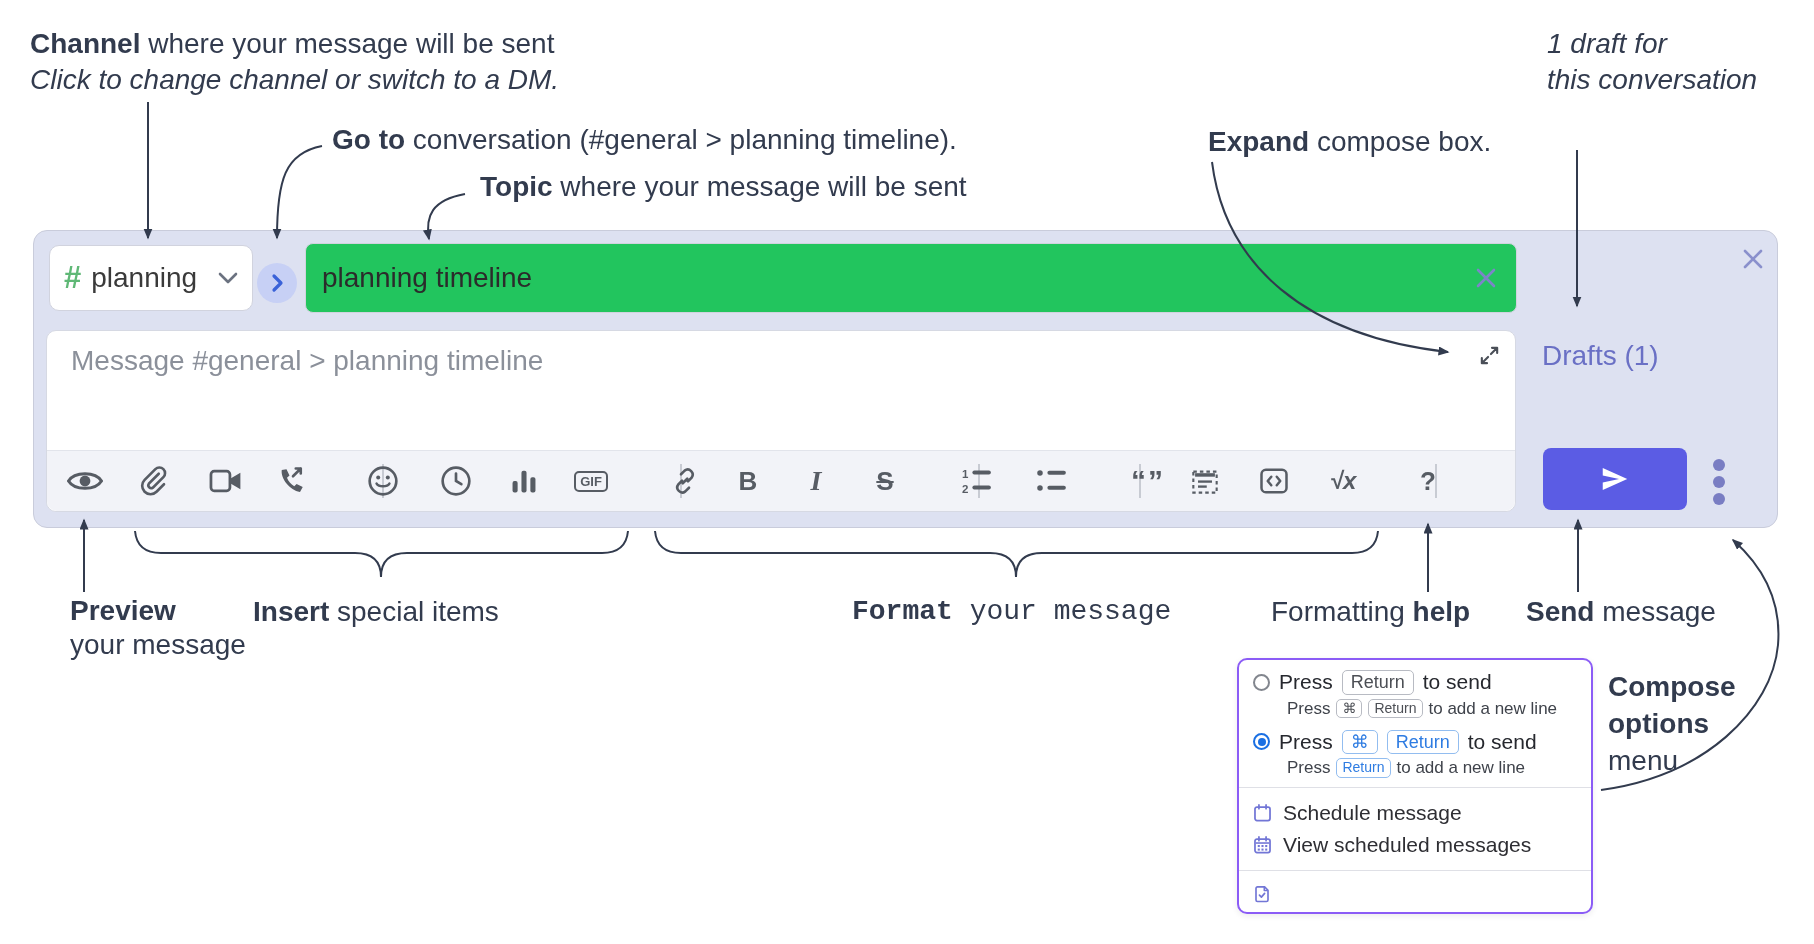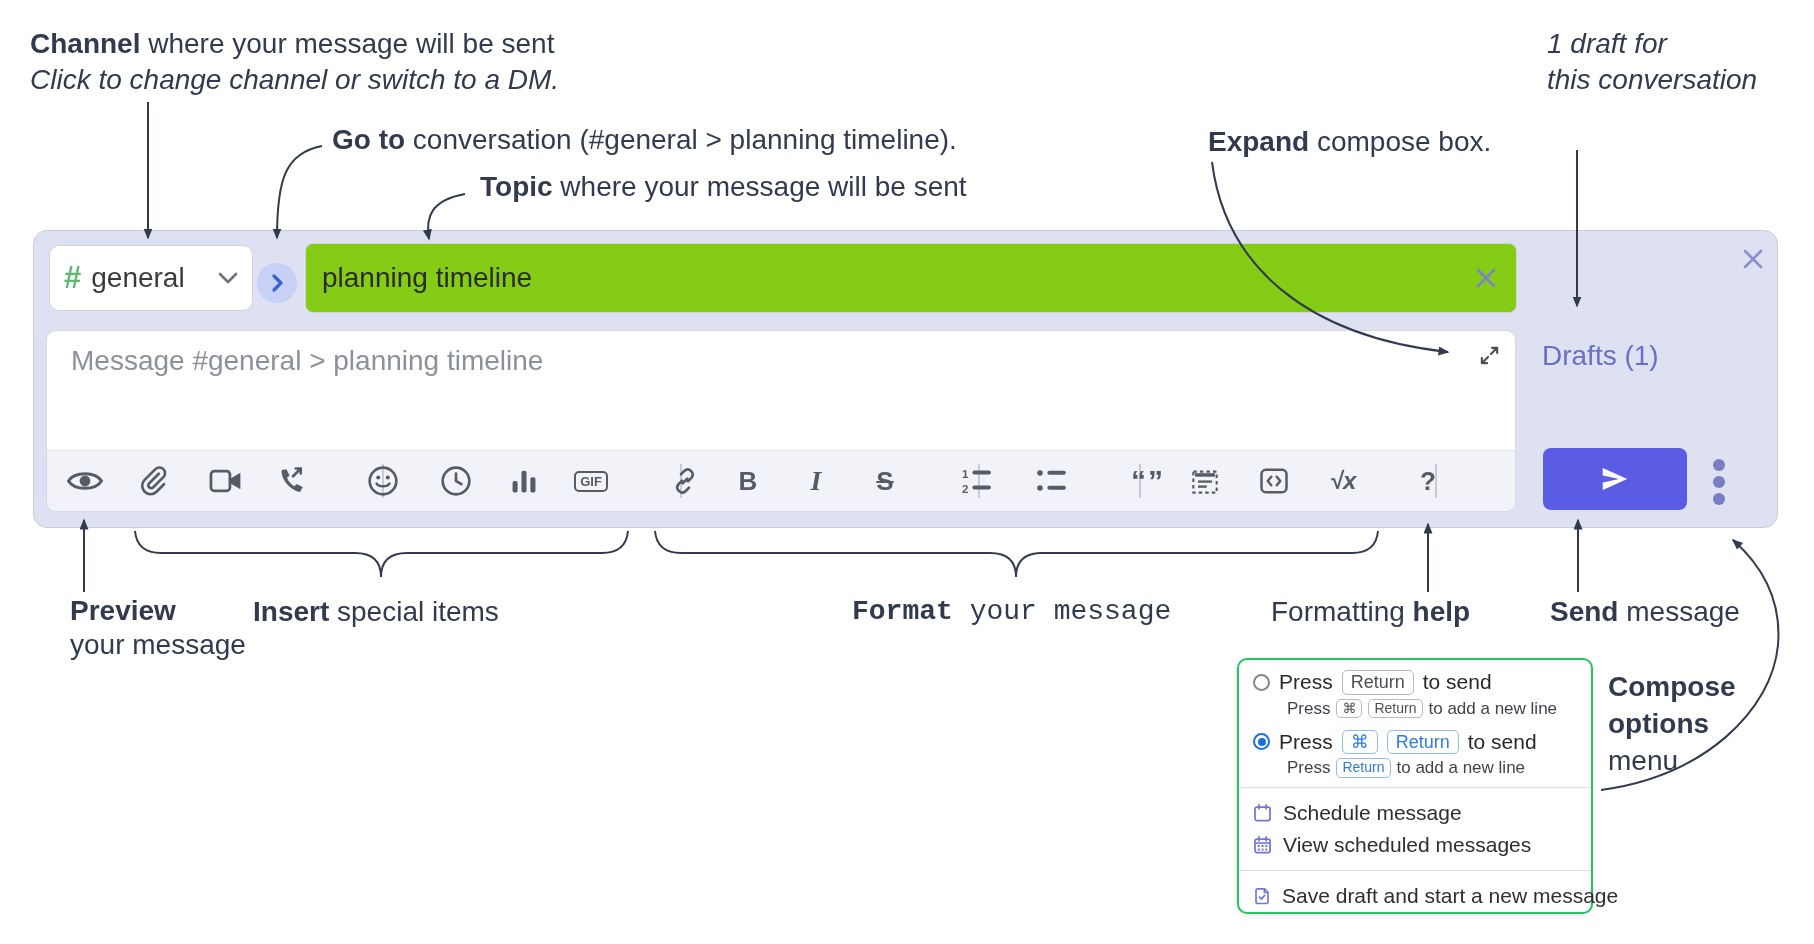--- a/index.html
+++ b/index.html
@@ -13,21 +13,21 @@
   .compose{position:absolute;left:33px;top:230px;width:1745px;height:298px;
            background:#dde1f1;border:1px solid #c9ccdb;border-radius:14px;box-sizing:border-box;}
   .pill{position:absolute;left:49px;top:245px;width:204px;height:66px;background:#fff;
         border:1px solid #d1d3de;border-radius:10px;box-sizing:border-box;
         display:flex;align-items:center;padding:0 14px;gap:10px;cursor:pointer;}
   .pill .hash{color:#5fb876;font-size:31px;font-weight:700;}
   .pill .chname{font-size:28px;color:#3a3a3a;}
   .pill .chev{margin-left:auto;display:flex;}
   .circle-btn{position:absolute;left:257px;top:263px;width:40px;height:40px;border-radius:50%;
         background:#c7d0f5;display:flex;align-items:center;justify-content:center;}
-  .topic{position:absolute;left:305px;top:243px;width:1212px;height:70px;background:#84cc16;
+  .topic{position:absolute;left:305px;top:243px;width:1212px;height:70px;background:#22c55e;
         border:1px solid #d1d3de;border-radius:8px;box-sizing:border-box;
         display:flex;align-items:center;padding:12px 16px;font-size:28px;color:#2b2b2b;}
   .topic .clear{margin-left:auto;display:flex;cursor:pointer;}
   .msgbox{position:absolute;left:46px;top:330px;width:1470px;height:182px;background:#fff;
         border:1px solid #d6d9e3;border-radius:10px;box-sizing:border-box;}
   .placeholder{position:absolute;left:24px;top:14px;font-size:28px;color:#8b909a;}
   .expand-ic{position:absolute;right:14px;top:13px;color:#4a4f58;cursor:pointer;}
   .toolbar{position:absolute;left:0;right:0;bottom:0;height:60px;background:#f2f3f8;
         border-top:1px solid #e2e4eb;border-radius:0 0 10px 10px;}
   .tb{position:absolute;top:12px;width:36px;height:36px;display:flex;align-items:center;
@@ -42,21 +42,21 @@
   .gifbox{border:2px solid #575c64;border-radius:5px;padding:1px 4px;font-size:13px;font-weight:700;}
   .close-x{position:absolute;left:1738px;top:244px;color:#8a90cc;cursor:pointer;}
   .drafts{position:absolute;left:1542px;top:340px;font-size:28px;color:#6a70c5;cursor:pointer;}
   .sendbtn{position:absolute;left:1543px;top:448px;width:144px;height:62px;border-radius:8px;
         background:#5b5ce4;display:flex;align-items:center;justify-content:center;cursor:pointer;border:none;}
   .dots{position:absolute;left:1713px;top:459px;display:flex;flex-direction:column;gap:5px;
         align-items:center;cursor:pointer;}
   .dots span{width:12px;height:12px;border-radius:50%;background:#797dc3;}
   
   .popup{position:absolute;left:1237px;top:658px;width:356px;height:256px;background:#fff;
-        border:2px solid #22c55e;border-radius:10px;box-sizing:border-box;padding:10px 14px 8px;
+        border:2px solid #8b5cf6;border-radius:10px;box-sizing:border-box;padding:10px 14px 8px;
         font-size:21px;color:#26282e;box-shadow:0 2px 6px rgba(0,0,0,.08);}
   .optrow{display:flex;align-items:center;gap:9px;white-space:nowrap;cursor:pointer;}
   .optsub{margin:4px 0 0 34px;font-size:17px;color:#3f434b;white-space:nowrap;
         display:flex;align-items:center;gap:6px;}
   .radio{width:17px;height:17px;border-radius:50%;border:2px solid #82868e;box-sizing:border-box;
         flex:0 0 auto;position:relative;background:#fff;}
   .radio.on{border-color:#1a6fe3;}
   .radio.on::after{content:"";position:absolute;left:2.5px;top:2.5px;width:8px;height:8px;
         border-radius:50%;background:#1a6fe3;}
   kbd{font-family:"Liberation Sans",sans-serif;background:#fff;border:1.5px solid #b8bbc3;
@@ -119,34 +119,34 @@
   </div>
   <div class="ann" style="left:253px;top:594px;">
     <b>Insert</b><span> special items</span>
   </div>
   <div class="ann" style="left:852px;top:594px;font-family:Liberation Mono, monospace;">
     <b>Format</b><span> your message</span>
   </div>
   <div class="ann" style="left:1271px;top:594px;">
     <span>Formatting </span><b>help</b>
   </div>
-  <div class="ann" style="left:1526px;top:594px;margin-left:24px;">
+  <div class="ann" style="left:1526px;top:594px;">
     <b>Send</b><span> message</span>
   </div>
   <div class="ann" style="left:1608px;top:668px;line-height:37px;">
     <div><b>Compose</b></div>
     <div><b>options</b></div>
     <div>menu</div>
   </div>
 
   <div class="compose"></div>
 
   <div class="pill">
     <span class="hash">#</span>
-    <span class="chname">general</span>
+    <span class="chname">planning</span>
     <span class="chev">
       <svg width="20" height="14" viewBox="0 0 20 14">
           <polyline points="2,3 10,11 18,3" fill="none" stroke="#6b7280" stroke-width="2.6" stroke-linecap="round" stroke-linejoin="round"></polyline>
         </svg>
     </span>
   </div>
 
   <div class="circle-btn">
     <svg width="20" height="20" viewBox="0 0 20 20">
       <polyline points="7,3 14,10 7,17" fill="none" stroke="#3a62d8" stroke-width="3.2" stroke-linecap="round" stroke-linejoin="round"></polyline>
@@ -355,17 +355,16 @@
     </div>
     <div class="pdiv"></div>
     <div class="mitem">
       <span class="mic">
         <svg width="18" height="20" viewBox="0 0 24 24">
             <path d="M6 2.5 h9.5 L20 7 V20 a2 2 0 0 1-2 2 H6 a2 2 0 0 1-2-2 V4.5 a2 2 0 0 1 2-2 Z" fill="none" stroke="currentColor" stroke-width="2.2" stroke-linejoin="round"></path>
             <path d="M15 2.8 V7.2 H19.5" fill="none" stroke="currentColor" stroke-width="2" stroke-linejoin="round"></path>
             <path d="M8.6 13.6 l2.6 2.6 4.3-5" fill="none" stroke="currentColor" stroke-width="2.2" stroke-linecap="round" stroke-linejoin="round"></path>
           </svg>
       </span>
-      <span>Save draft and start a new message</span>
     </div>
   </div>
 
 </div>
 
 </body></html>

